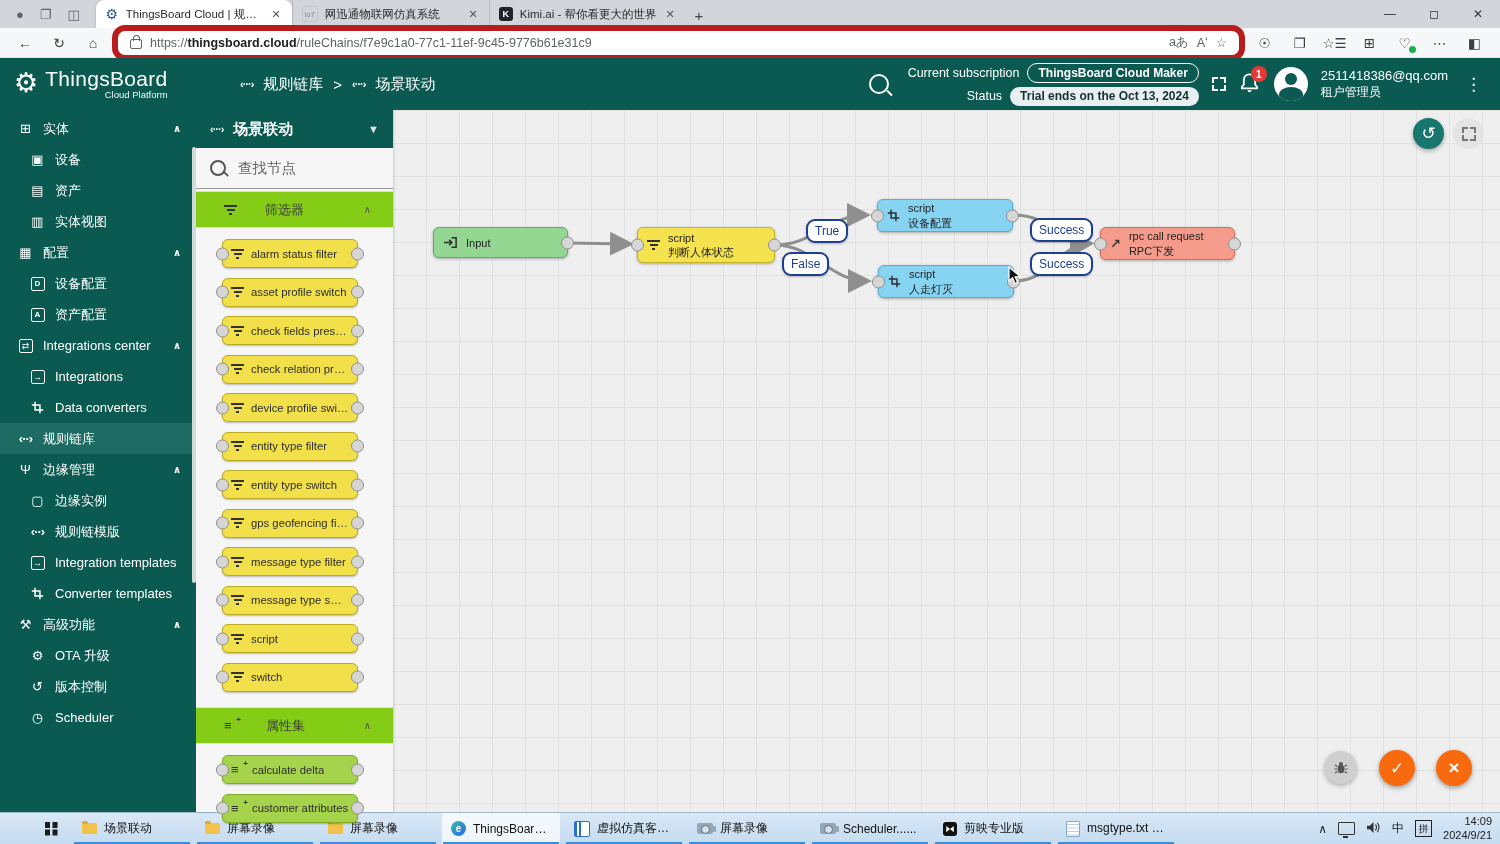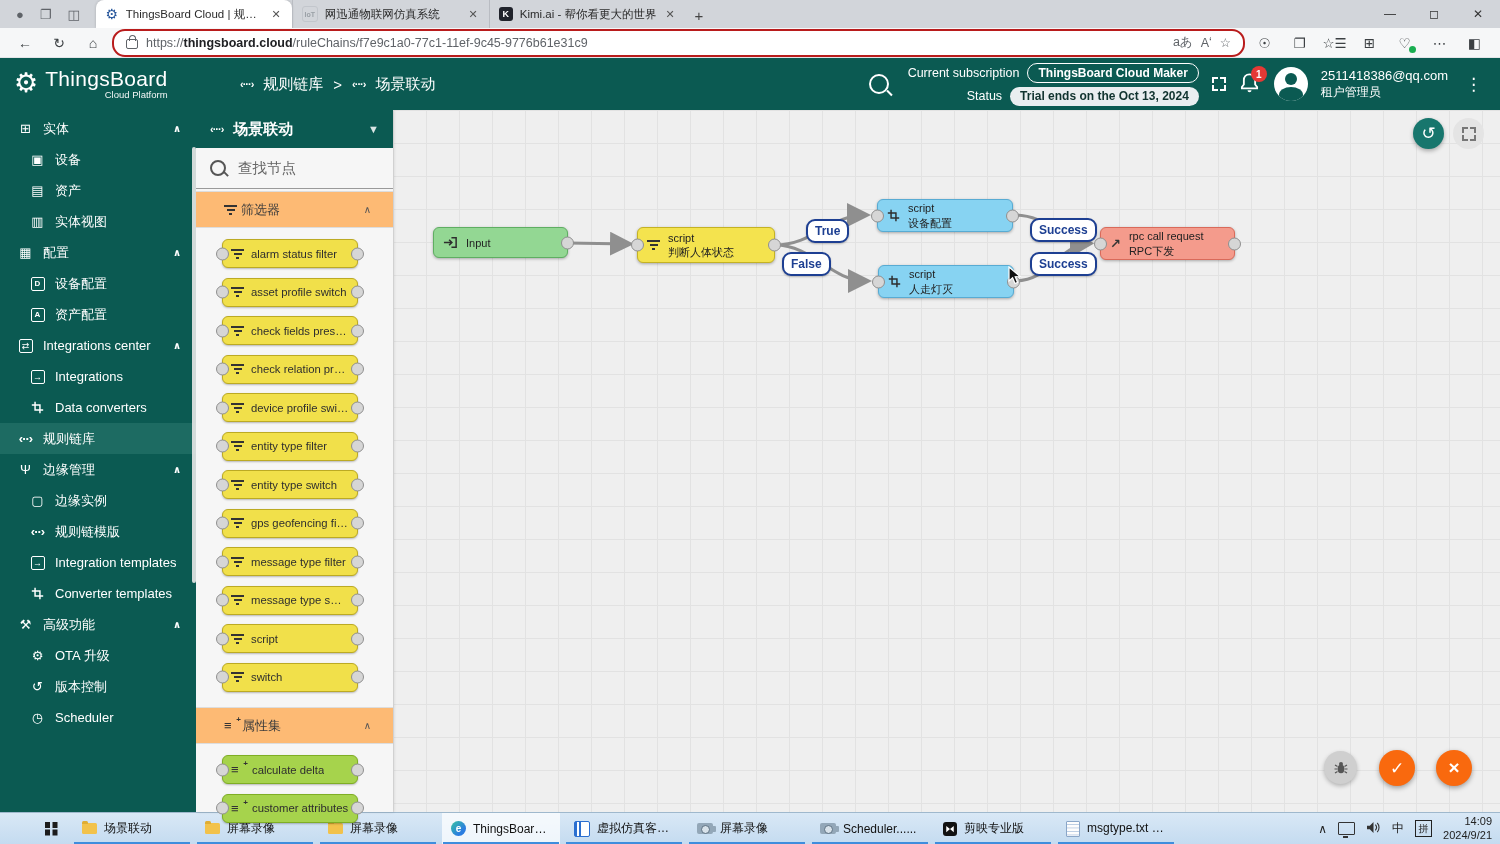--- a/index.html
+++ b/index.html
@@ -20,21 +20,21 @@
   .fav.tb{color:#27569b;font-size:14px}
   .fav.iot{color:#9aa0a6;border:1px solid #c2c6cc;font-size:7px;font-weight:bold}
   .fav.kimi{background:#20232b;color:#fff;font-weight:bold}
   .newtab{width:26px;height:26px;display:flex;align-items:center;justify-content:center;color:#444;font-size:15px}
   .wincontrols{margin-left:auto;display:flex;height:28px}
   .wincontrols span{width:44px;display:flex;align-items:center;justify-content:center;font-size:12px;color:#333}
 
   .addressbar{position:absolute;left:0;top:28px;width:100%;height:30px;background:#f6f7f8;
     display:flex;align-items:center;padding:0 10px;box-sizing:border-box;gap:4px;border-bottom:1px solid #e3e5e8}
   .nav-ic{width:30px;text-align:center;color:#3c4043;font-size:14px}
-  .urlpill{flex:1;max-width:1118px;height:24px;background:#fff;border:2px solid #b91c1c;border-radius:13px;
+  .urlpill{flex:1;max-width:1118px;height:24px;background:#fff;border:6px solid #b91c1c;border-radius:13px;
     display:flex;align-items:center;padding:0 12px;gap:8px}
   .urlpill .lock{width:10px;height:8px;border:1.5px solid #5f6368;border-radius:2px;position:relative;margin-top:3px}
   .urlpill .lock::before{content:"";position:absolute;left:1.5px;top:-5px;width:5px;height:5px;border:1.5px solid #5f6368;
     border-bottom:none;border-radius:4px 4px 0 0}
   .urltext{font-size:12.5px;color:#5f6368;white-space:nowrap;overflow:hidden;flex:1}
   .urltext b{color:#202124}
   .pill-ic{color:#5f6368;font-size:12.5px}
   .bar-ic{width:31px;text-align:center;color:#3c4043;font-size:13.5px;position:relative}
   .bar-ic .gd{position:absolute;right:4px;bottom:-2px;width:7px;height:7px;border-radius:50%;background:#1aae51}
 
@@ -85,22 +85,22 @@
 
   
   .palette{position:absolute;left:196px;top:52px;width:197px;bottom:0;background:#f6f6f6;z-index:3;box-shadow:1px 0 3px rgba(0,0,0,.12)}
   .pal-head{height:38px;background:#0b5a52;color:#fff;display:flex;align-items:center;gap:10px;padding:0 14px;font-size:15px;font-weight:bold}
   .pal-head .caret{margin-left:auto;font-size:11px;opacity:.85;font-weight:normal}
   .pal-search{height:40px;display:flex;align-items:center;gap:10px;padding:0 14px;border-bottom:1px solid #9a9a9a;margin:0 0 2px 0}
   .pal-search input{border:none;outline:none;background:transparent;font-size:14.5px;color:#333;width:130px;font-family:Liberation Sans, sans-serif}
   .pal-search input::placeholder{color:#666}
   .mglass{width:12px;height:12px;border:2px solid #555;border-radius:50%;position:relative;flex:0 0 12px}
   .mglass::after{content:"";position:absolute;width:6px;height:2px;background:#555;transform:rotate(45deg);right:-5px;bottom:-1px}
-  .sect{height:35px;background:#fdba74;border-top:1px solid #ddd;border-bottom:1px solid #ddd;
-    display:flex;align-items:center;gap:4px;padding:0 0 0 28px;font-size:13px;color:#3c3c3c;position:relative}
+  .sect{height:35px;background:#84cc16;border-top:1px solid #ddd;border-bottom:1px solid #ddd;
+    display:flex;align-items:center;gap:28px;padding:0 0 0 28px;font-size:13px;color:#3c3c3c;position:relative}
   .sect .chev{position:absolute;right:22px;font-size:10px;color:#555}
   .plist{padding:11px 0 6px 0}
   .pnode{position:relative;height:29px;margin:0 0 9.5px 26px;width:136px;border-radius:6px;
     display:flex;align-items:center;gap:7px;padding:0 8px;box-sizing:border-box;
     font-size:11.3px;color:#2e2e2e;box-shadow:0 1px 2px rgba(0,0,0,.25);cursor:grab}
   .pnode.yellow{background:#f1e04a;border:1px solid #bcaa23}
   .pnode.green{background:#a6d34c;border:1px solid #7fae24}
   .pnode .lbl{white-space:nowrap;overflow:hidden;text-overflow:ellipsis}
   .dot{position:absolute;width:11px;height:11px;border-radius:50%;background:#d6d6d6;border:1.5px solid #8f8f8f;top:50%;transform:translateY(-50%)}
   .dot.l{left:-7px}.dot.r{right:-7px}
@@ -119,21 +119,21 @@
     background-image:linear-gradient(#e2e2e2 1px,transparent 1px),linear-gradient(90deg,#e2e2e2 1px,transparent 1px);
     background-size:33px 33px}
   .edges{position:absolute;left:0;top:0;width:100%;height:100%}
   .fnode{position:absolute;border-radius:6px;display:flex;align-items:center;gap:8px;padding:0 9px;
     box-sizing:border-box;box-shadow:0 1px 3px rgba(0,0,0,.3);font-size:11px;color:#222;z-index:3}
   .fnode .t2{display:flex;flex-direction:column;line-height:1.3}
   .fnode.input{background:#93d793;border:1px solid #5fae62}
   .fnode.yellow{background:#f4e34e;border:1px solid #c4b224}
   .fnode.blue{background:#87d3f2;border:1px solid #58abd3}
   .fnode.red{background:#f49b8c;border:1px solid #d96a5a}
-  .fchip{position:absolute;background:#fff;border:2px solid #1d3f92;color:#1d3f92;font-weight:bold;font-size:12px;
+  .fchip{position:absolute;background:#fff;border:2px solid #1d3f92;color:#1d3f92;font-weight:normal;font-size:12px;
     border-radius:9px;height:20px;display:flex;align-items:center;justify-content:center;z-index:4;
     box-shadow:0 1px 2px rgba(0,0,0,.25);padding:0 7px}
   .crop-ic{flex:0 0 13px}
   .rpc-ic{font-size:13px;font-weight:bold;color:#333}
   .cbtn{position:absolute;border-radius:50%;display:flex;align-items:center;justify-content:center;z-index:6}
   .cbtn.history{left:1020px;top:8px;width:31px;height:31px;background:#17766d;color:#fff;font-size:17px;box-shadow:0 2px 4px rgba(0,0,0,.3)}
   .cbtn.fullscreen{left:1060px;top:8px;width:31px;height:31px;background:#e4e4e4;color:#777}
   .cbtn.debug{left:931px;top:641px;width:33px;height:33px;background:#cfcfcf;color:#555;box-shadow:0 2px 4px rgba(0,0,0,.25)}
   .cbtn.apply{left:986px;top:640px;width:36px;height:36px;background:#f9690e;color:#fff;font-size:17px;font-weight:bold;box-shadow:0 2px 5px rgba(0,0,0,.35)}
   .cbtn.cancel{left:1043px;top:640px;width:36px;height:36px;background:#f9690e;color:#fff;font-size:19px;font-weight:bold;box-shadow:0 2px 5px rgba(0,0,0,.35)}

